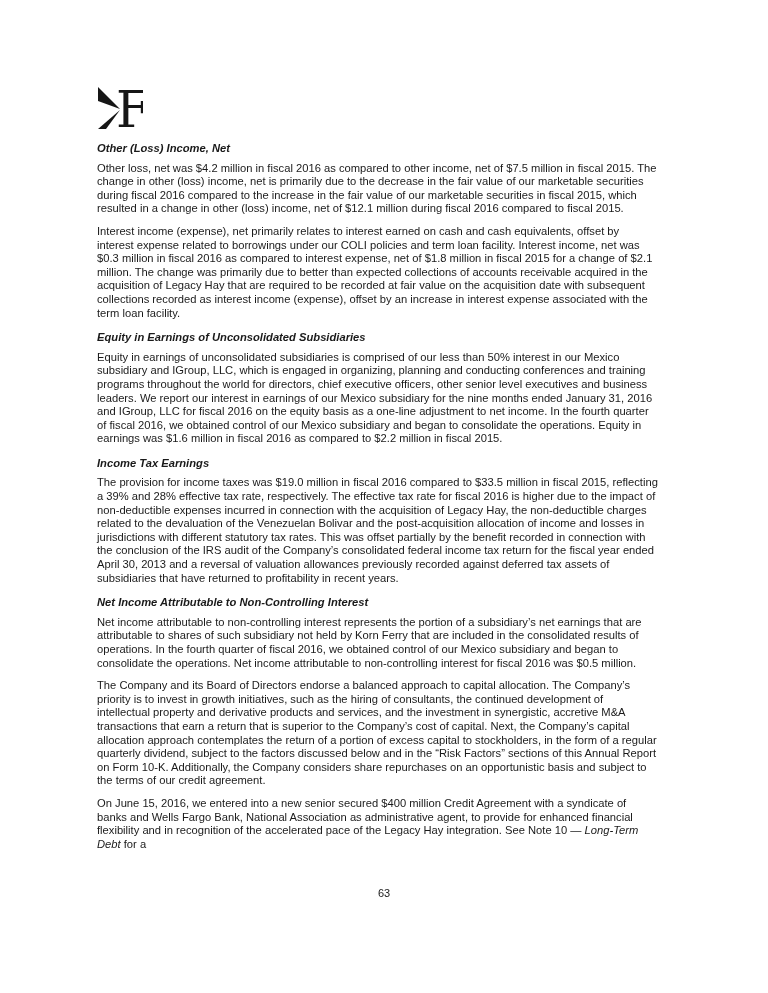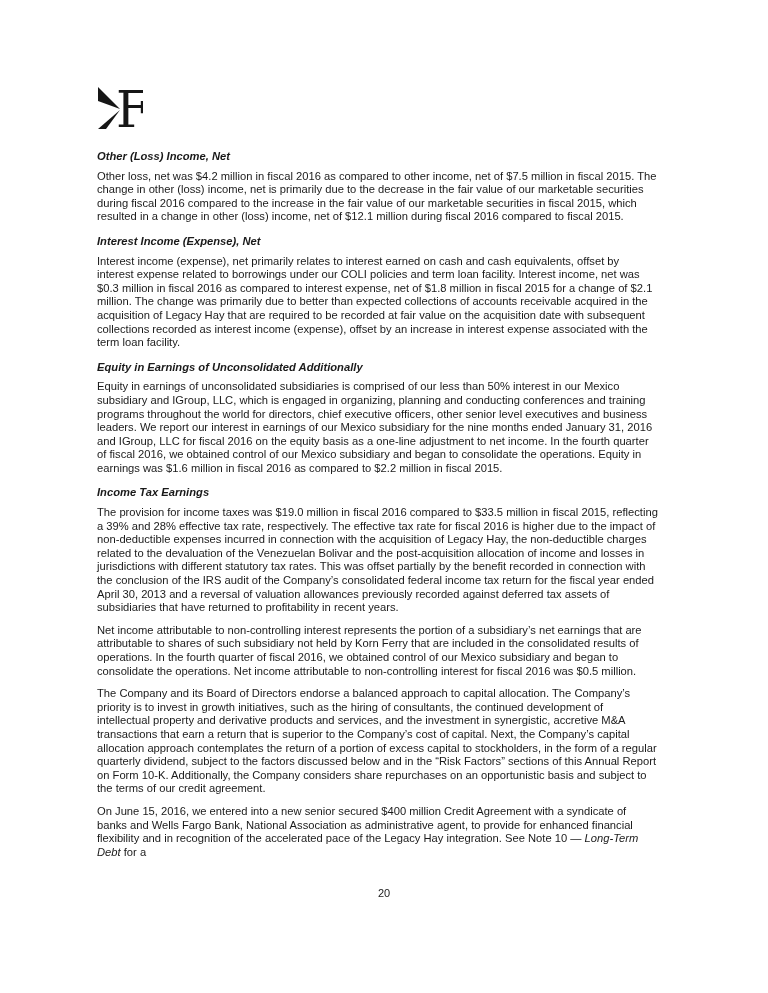--- a/index.html
+++ b/index.html
@@ -29,21 +29,21 @@
     line-height: 13.6px;
     text-align: left;
   }
   .content h3 {
     font-size: 11.2px;
     line-height: 13.6px;
     font-weight: bold;
     font-style: italic;
     margin: 11px 0 6px 0;
   }
-  .content h3:first-child { margin-top: 8px; }
+  .content h3:first-child { margin-top: 0; }
   .content p {
     margin: 0 15px 9px 0;
   }
   .content p em { }
   .footer {
     position: absolute;
     top: 887px;
     left: 0;
     width: 100%;
     text-align: center;
@@ -62,31 +62,31 @@
       <polygon points="23,26 1,45 9,45" fill="#161616"></polygon>
       <text x="19" y="43" font-family="DejaVu Serif, serif" font-size="50" fill="#161616">F</text>
     </svg>
   </div>
 
   <div class="content">
 
     <h3>Other (Loss) Income, Net</h3>
     <p>Other loss, net was $4.2 million in fiscal 2016 as compared to other income, net of $7.5 million in fiscal 2015. The change in other (loss) income, net is primarily due to the decrease in the fair value of our marketable securities during fiscal 2016 compared to the increase in the fair value of our marketable securities in fiscal 2015, which resulted in a change in other (loss) income, net of $12.1 million during fiscal 2016 compared to fiscal 2015.</p>
 
-    <h3>Interest Income (Expense), Net</h3>
     <p>Interest income (expense), net primarily relates to interest earned on cash and cash equivalents, offset by interest expense related to borrowings under our COLI policies and term loan facility. Interest income, net was $0.3 million in fiscal 2016 as compared to interest expense, net of $1.8 million in fiscal 2015 for a change of $2.1 million. The change was primarily due to better than expected collections of accounts receivable acquired in the acquisition of Legacy Hay that are required to be recorded at fair value on the acquisition date with subsequent collections recorded as interest income (expense), offset by an increase in interest expense associated with the term loan facility.</p>
 
-    <h3>Equity in Earnings of Unconsolidated Additionally</h3>
+    <h3>Equity in Earnings of Unconsolidated Subsidiaries</h3>
     <p>Equity in earnings of unconsolidated subsidiaries is comprised of our less than 50% interest in our Mexico subsidiary and IGroup, LLC, which is engaged in organizing, planning and conducting conferences and training programs throughout the world for directors, chief executive officers, other senior level executives and business leaders. We report our interest in earnings of our Mexico subsidiary for the nine months ended January 31, 2016 and IGroup, LLC for fiscal 2016 on the equity basis as a one-line adjustment to net income. In the fourth quarter of fiscal 2016, we obtained control of our Mexico subsidiary and began to consolidate the operations. Equity in earnings was $1.6 million in fiscal 2016 as compared to $2.2 million in fiscal 2015.</p>
 
     <h3>Income Tax Earnings</h3>
     <p>The provision for income taxes was $19.0 million in fiscal 2016 compared to $33.5 million in fiscal 2015, reflecting a 39% and 28% effective tax rate, respectively. The effective tax rate for fiscal 2016 is higher due to the impact of non-deductible expenses incurred in connection with the acquisition of Legacy Hay, the non-deductible charges related to the devaluation of the Venezuelan Bolivar and the post-acquisition allocation of income and losses in jurisdictions with different statutory tax rates. This was offset partially by the benefit recorded in connection with the conclusion of the IRS audit of the Company’s consolidated federal income tax return for the fiscal year ended April 30, 2013 and a reversal of valuation allowances previously recorded against deferred tax assets of subsidiaries that have returned to profitability in recent years.</p>
 
+    <h3>Net Income Attributable to Non-Controlling Interest</h3>
     <p>Net income attributable to non-controlling interest represents the portion of a subsidiary’s net earnings that are attributable to shares of such subsidiary not held by Korn Ferry that are included in the consolidated results of operations. In the fourth quarter of fiscal 2016, we obtained control of our Mexico subsidiary and began to consolidate the operations. Net income attributable to non-controlling interest for fiscal 2016 was $0.5 million.</p>
 
     <p>The Company and its Board of Directors endorse a balanced approach to capital allocation. The Company’s priority is to invest in growth initiatives, such as the hiring of consultants, the continued development of intellectual property and derivative products and services, and the investment in synergistic, accretive M&amp;A transactions that earn a return that is superior to the Company’s cost of capital. Next, the Company’s capital allocation approach contemplates the return of a portion of excess capital to stockholders, in the form of a regular quarterly dividend, subject to the factors discussed below and in the “Risk Factors” sections of this Annual Report on Form 10-K. Additionally, the Company considers share repurchases on an opportunistic basis and subject to the terms of our credit agreement.</p>
     <p><span>On June 15, 2016, we entered into a new senior secured $400 million Credit Agreement with a syndicate of banks and Wells Fargo Bank, National Association as administrative agent, to provide for enhanced financial flexibility and in recognition of the accelerated pace of the Legacy Hay integration. See Note 10 — </span><em>Long-Term Debt</em><span> for a</span></p>
 
   </div>
 
-  <div class="footer">20</div>
+  <div class="footer">63</div>
 
 </div>
 
 </body></html>

